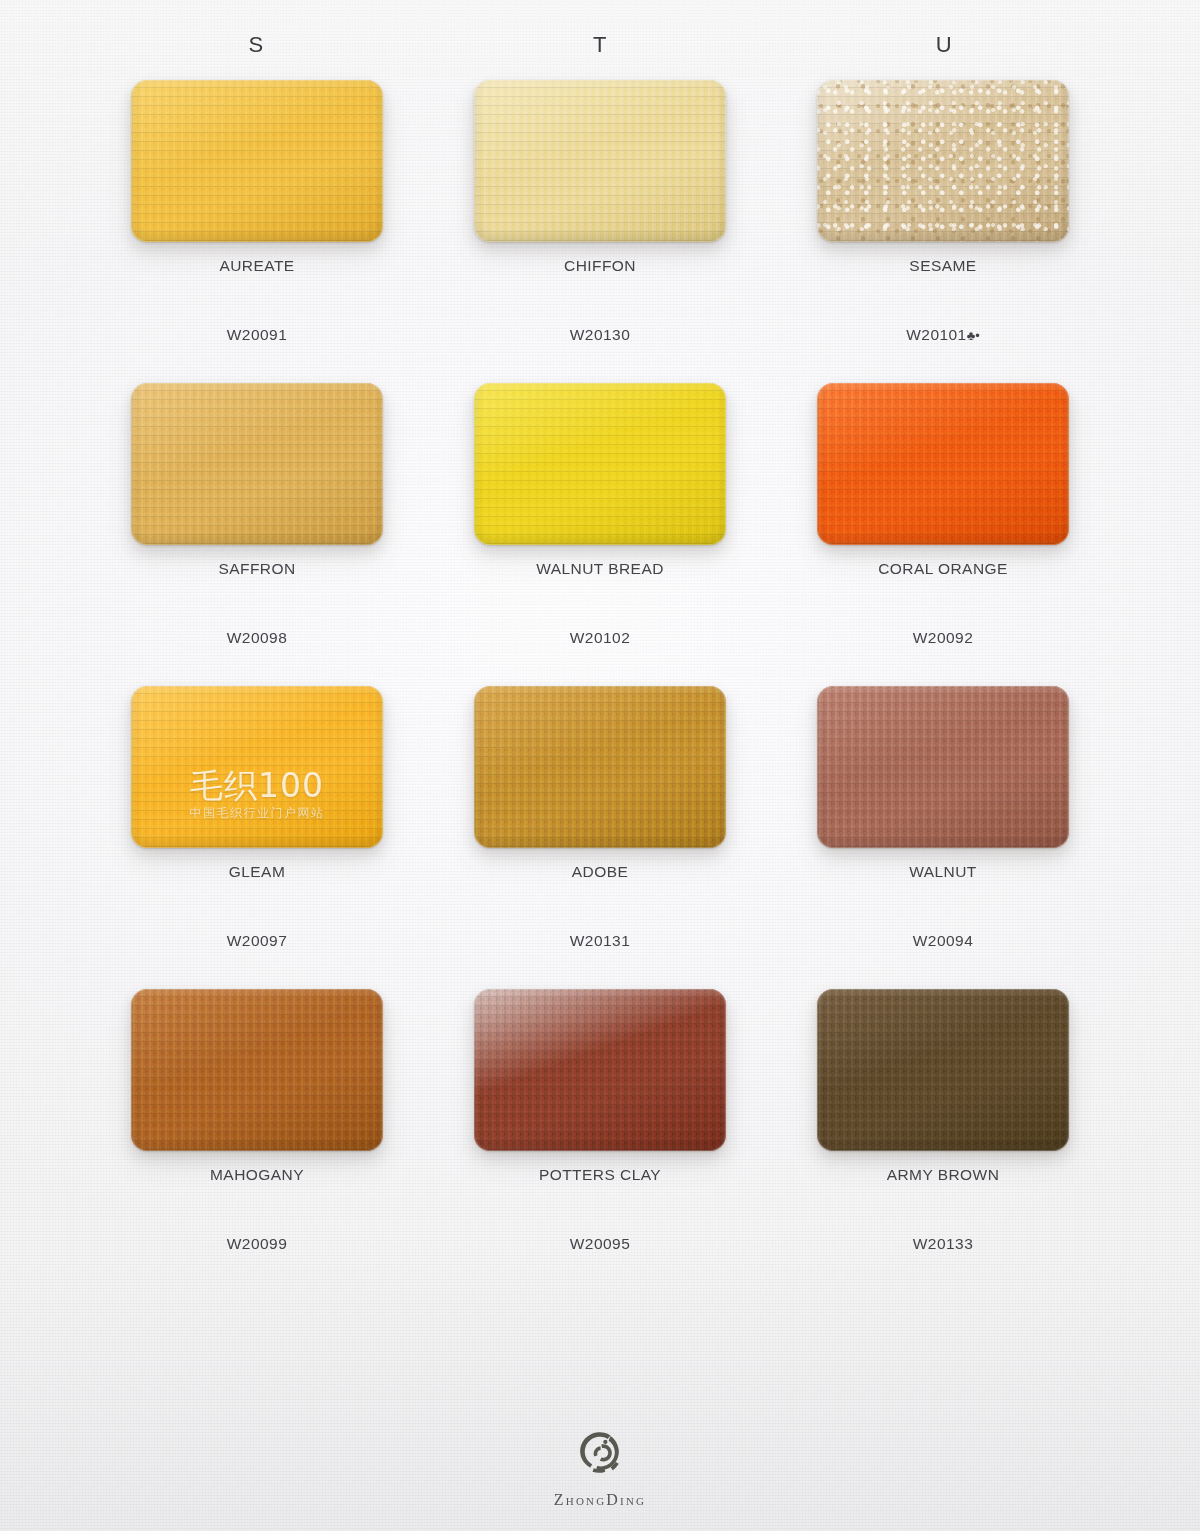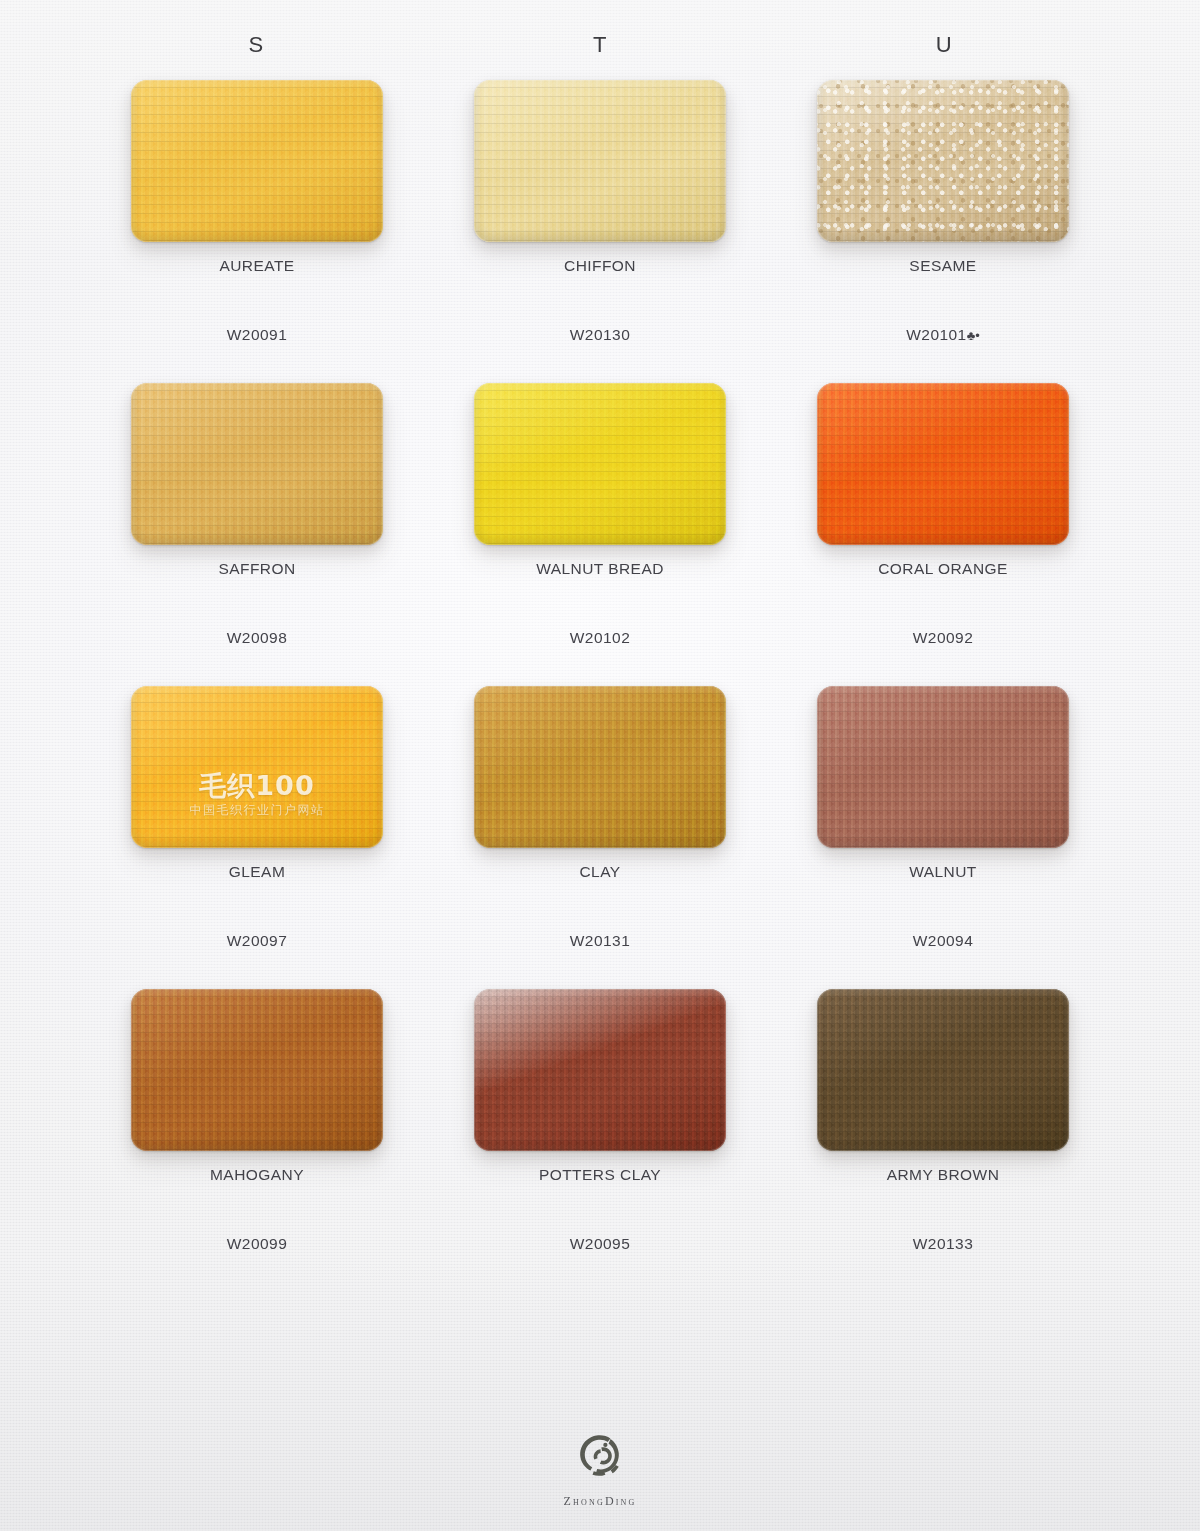--- a/index.html
+++ b/index.html
@@ -176,22 +176,22 @@
     top: 52%;
     transform: translate(-50%, -50%);
     text-align: center;
     pointer-events: none;
     z-index: 5;
     color: rgba(255,255,255,.80);
     text-shadow: 0 1px 2px rgba(0,0,0,.12);
     white-space: nowrap;
   }
   .watermark .wm-main {
-    font-size: 27px;
-    font-weight: 700;
+    font-size: 33px;
+    font-weight: 400;
     letter-spacing: 1px;
     line-height: 1;
     font-family: "DejaVu Sans", sans-serif;
     margin-top: 48px;
   }
   .watermark .wm-sub {
     font-size: 12px;
     letter-spacing: 1.5px;
     line-height: 1;
     margin-top: 5px;
@@ -235,21 +235,21 @@
     align-items: center;
     z-index: 4;
   }
   .logo-mark {
     width: 52px;
     height: 52px;
     display: block;
   }
   .logo-text {
     margin-top: 8px;
-    font-size: 12px;
+    font-size: 16px;
     letter-spacing: 2.2px;
     color: #55565a;
     font-family: "Liberation Serif", serif;
     font-variant: small-caps;
   }
 </style>
 </head>
 <body>
 
 <div id="page"></div>
@@ -361,21 +361,21 @@
       </div>
       <div class="cell">
         <div class="swatch">
           <div class="base" style="background: linear-gradient(160deg, rgb(219, 170, 82) 0%, rgb(197, 145, 47) 42%, rgb(197, 145, 47) 62%, rgb(174, 124, 30) 100%);"></div>
           <div class="knit"></div>
           <div class="knit2"></div>
           <div class="stitch"></div>
           <div class="edge"></div>
         </div>
         <div class="label">
-          <span class="name">CLAY</span>
+          <span class="name">ADOBE</span>
           <span class="code"><span>W20131</span></span>
         </div>
       </div>
       <div class="cell">
         <div class="swatch">
           <div class="base" style="background: linear-gradient(160deg, rgb(189, 130, 114) 0%, rgb(168, 106, 88) 42%, rgb(168, 106, 88) 62%, rgb(146, 86, 68) 100%);"></div>
           <div class="knit"></div>
           <div class="knit2"></div>
           <div class="stitch"></div>
           <div class="edge"></div>

